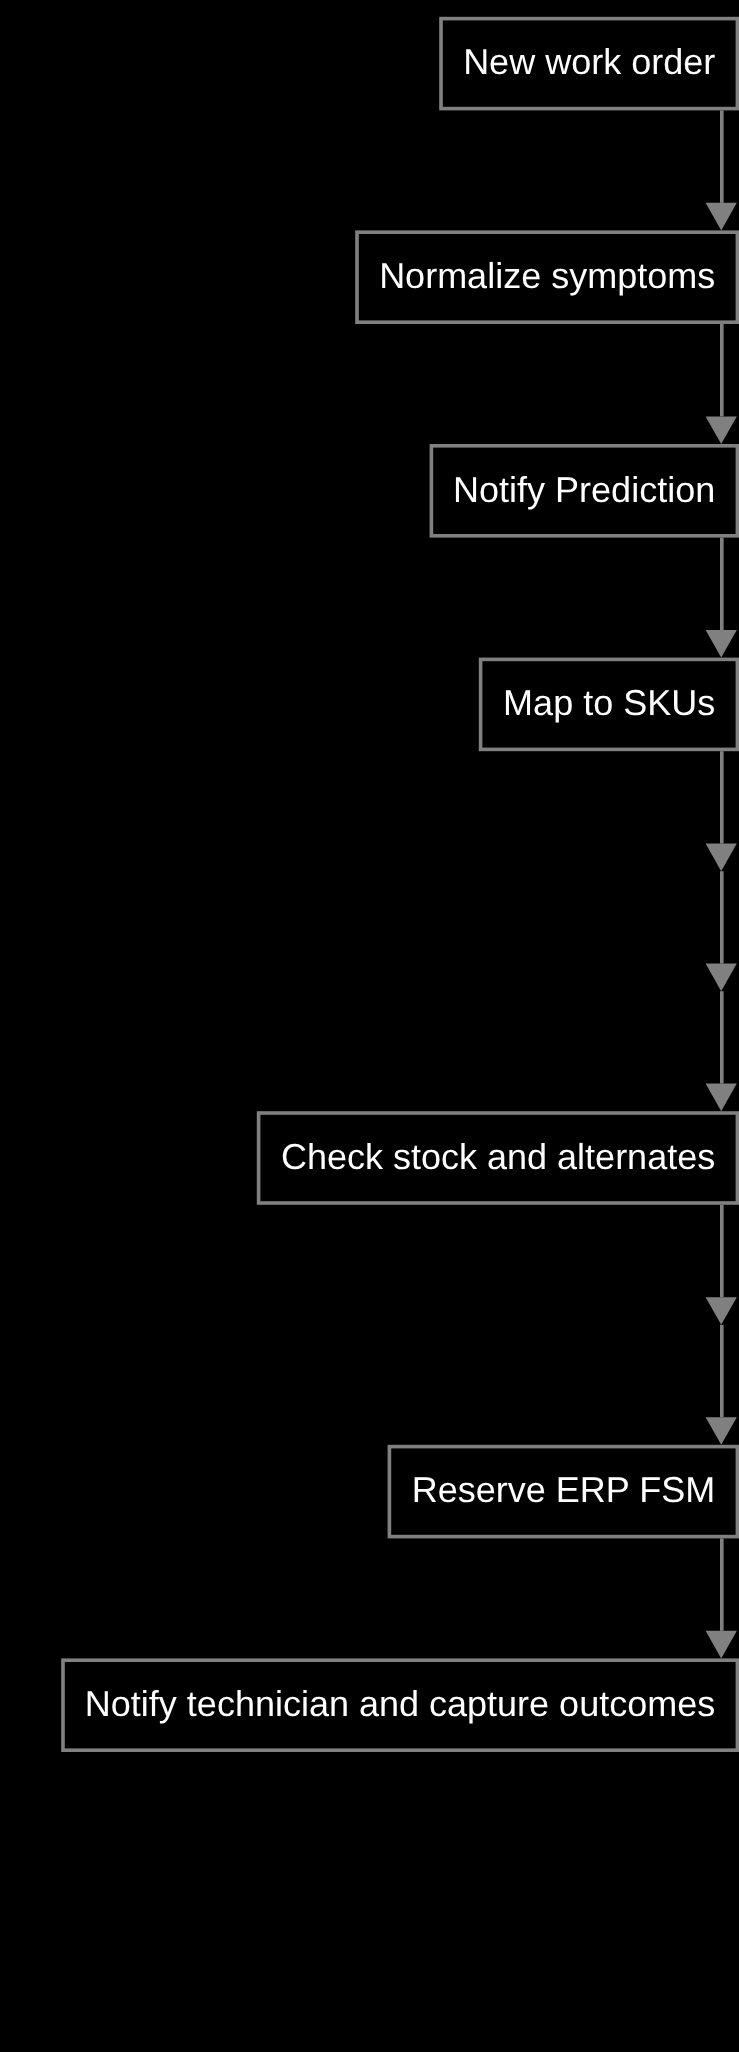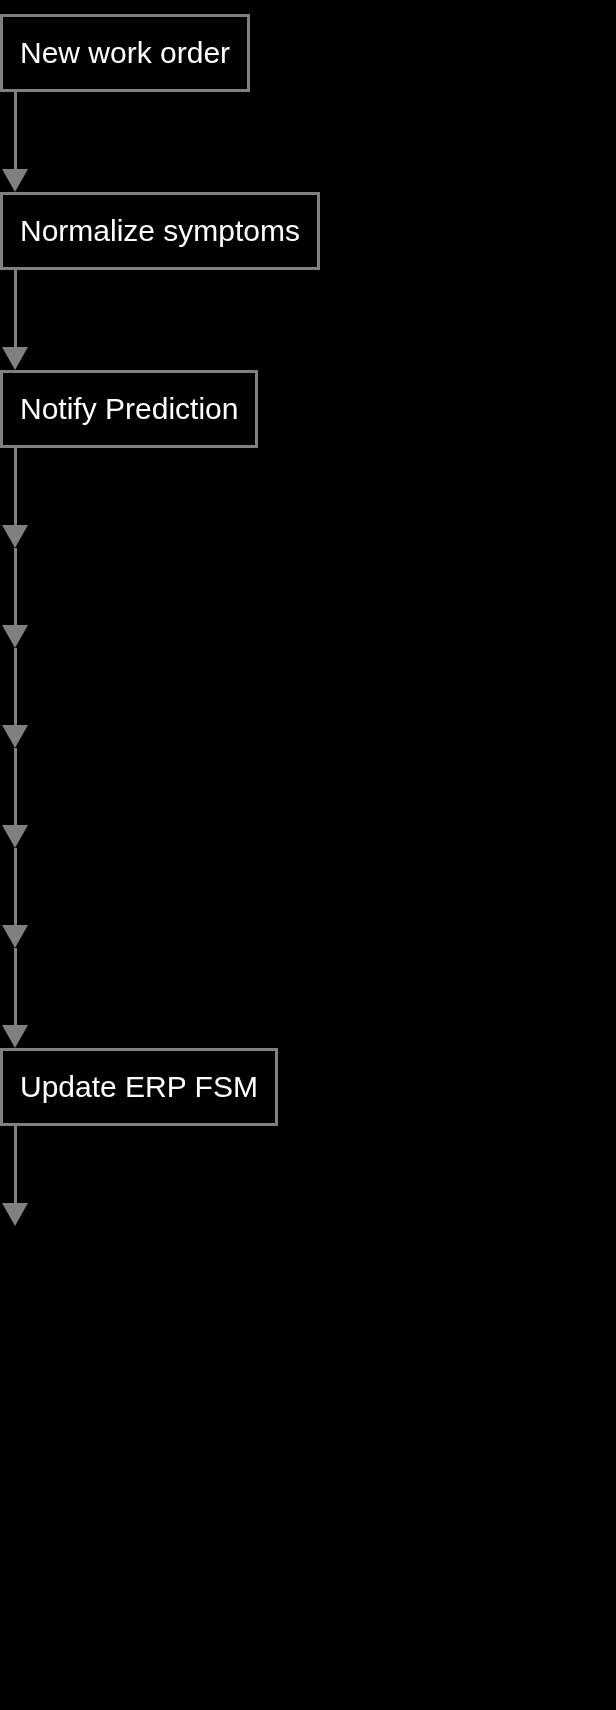--- a/index.html
+++ b/index.html
@@ -11,21 +11,21 @@
     width: 616px;
     height: 1710px;
     overflow: hidden;
     font-family: "Liberation Sans", "DejaVu Sans", sans-serif;
   }
   .canvas {
     width: 616px;
     height: 1710px;
     display: flex;
     flex-direction: column;
-    align-items: flex-start;
+    align-items: flex-end;
     padding-top: 14px;
     box-sizing: border-box;
   }
   .node {
     box-sizing: border-box;
     height: 78px;
     border: 3px solid #808080;
     background: #000000;
     color: #ffffff;
     font-size: 30px;
@@ -77,51 +77,54 @@
     <div class="head"></div>
   </div>
 
   <div class="node">Notify Prediction</div>
 
   <div class="connector">
     <div class="line"></div>
     <div class="head"></div>
   </div>
 
+  <div class="node">Map to SKUs</div>
 
   <div class="connector">
     <div class="line"></div>
     <div class="head"></div>
   </div>
 
 
   <div class="connector">
     <div class="line"></div>
     <div class="head"></div>
   </div>
 
 
   <div class="connector">
     <div class="line"></div>
     <div class="head"></div>
   </div>
 
+  <div class="node">Check stock and alternates</div>
 
   <div class="connector">
     <div class="line"></div>
     <div class="head"></div>
   </div>
 
 
   <div class="connector">
     <div class="line"></div>
     <div class="head"></div>
   </div>
 
-  <div class="node">Update ERP FSM</div>
+  <div class="node">Reserve ERP FSM</div>
 
   <div class="connector">
     <div class="line"></div>
     <div class="head"></div>
   </div>
 
+  <div class="node">Notify technician and capture outcomes</div>
 
 </div>
 
 </body></html>

